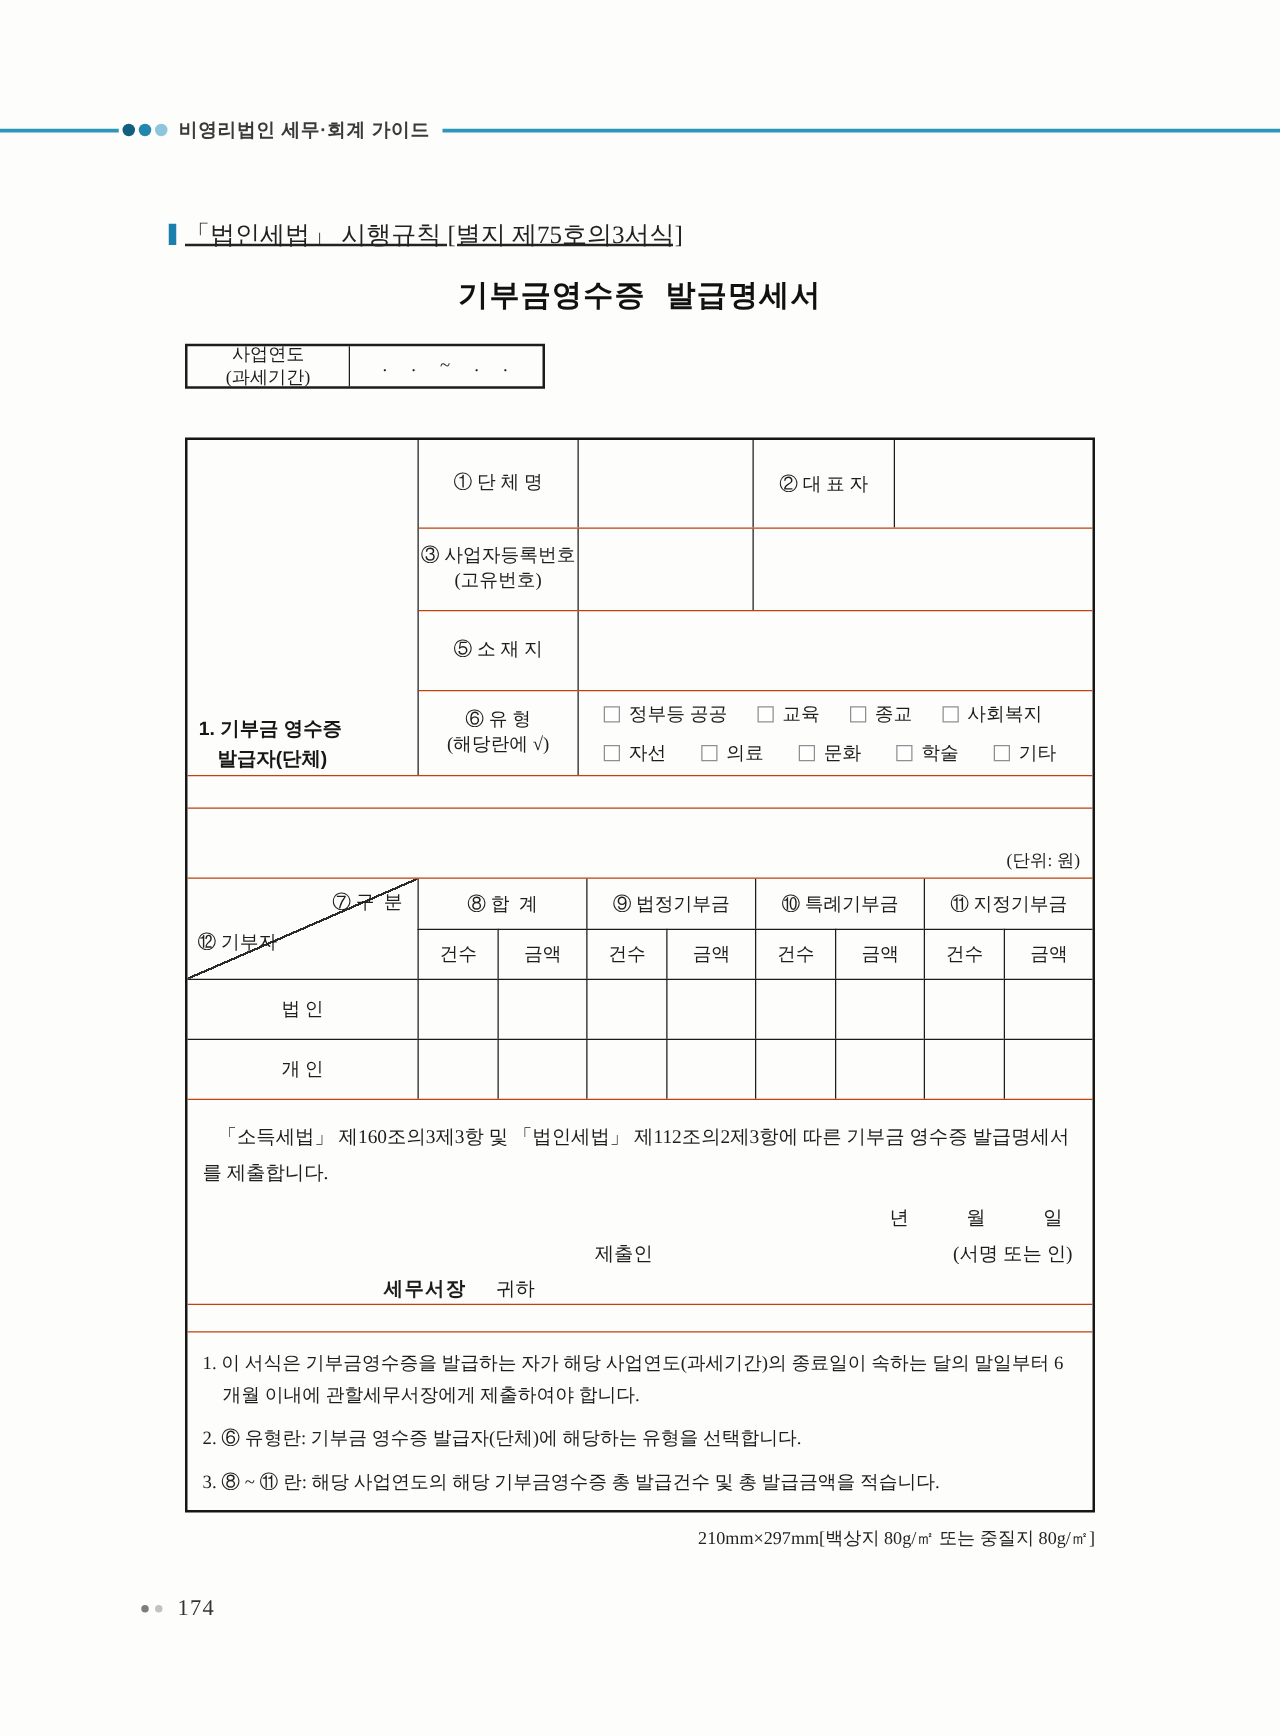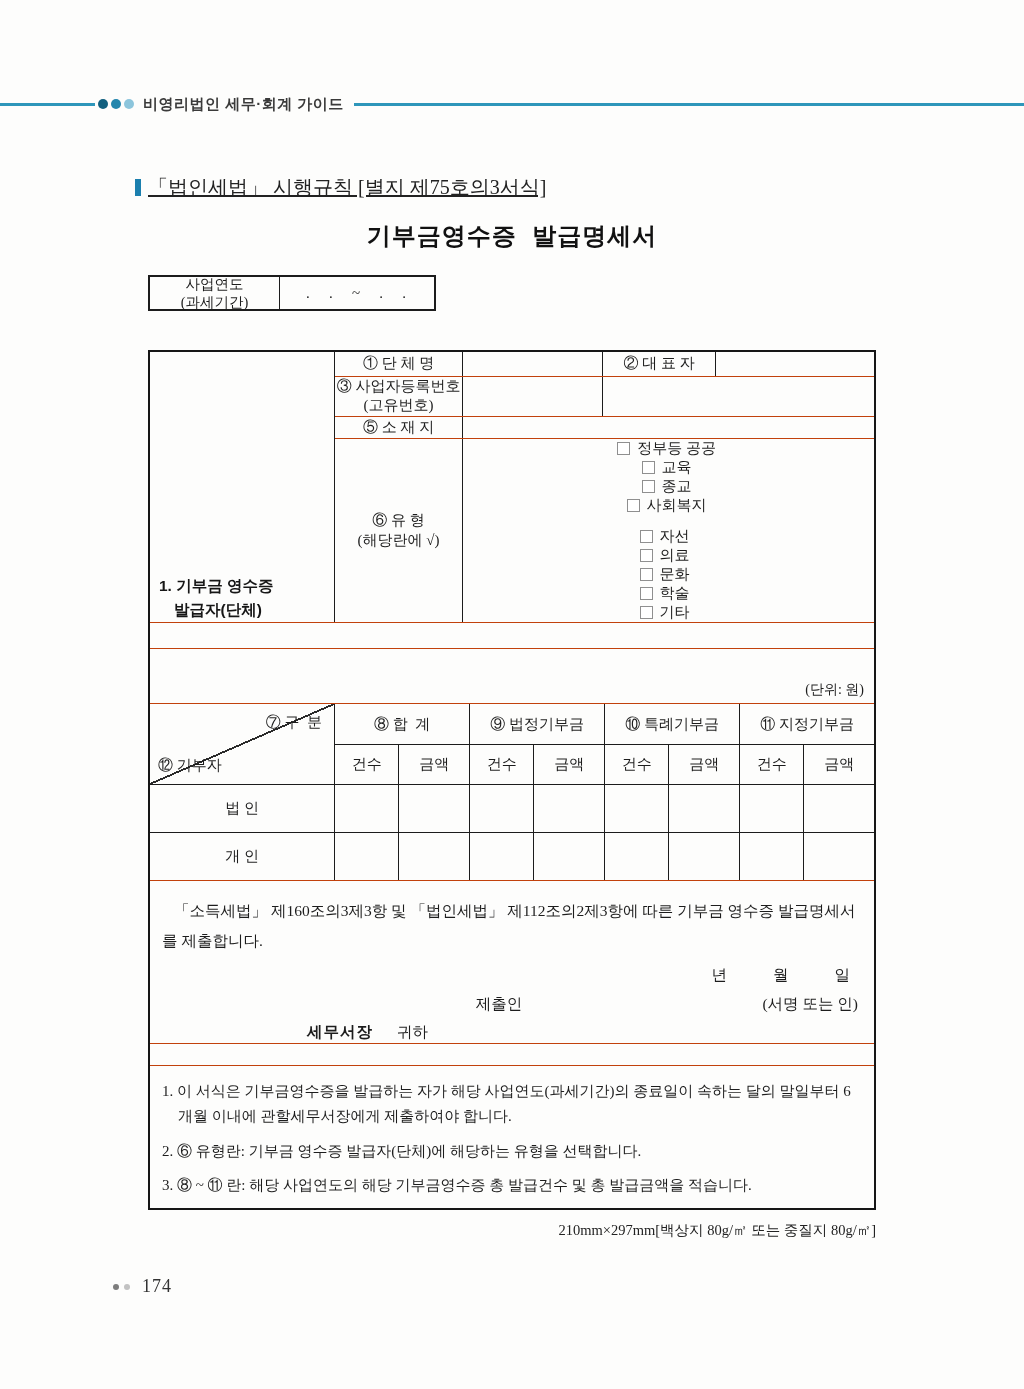--- a/index.html
+++ b/index.html
@@ -58,21 +58,21 @@
   .f-lbl { width:128px; border-right:1px solid #1c1c1c; display:flex; flex-direction:column;
            align-items:center; justify-content:center; font-size:15px; line-height:1.3;
            text-align:center; }
   .f-val1 { width:140px; border-right:1px solid #1c1c1c; }
   .f-lbl2 { width:113px; border-right:1px solid #1c1c1c; display:flex; flex-direction:column;
             align-items:center; justify-content:center; font-size:15px; text-align:center; }
   .f-val2 { flex:1; }
   .f-wide { flex:1; }
   .opt-area { flex:1; display:flex; flex-direction:column; justify-content:center;
               gap:12px; padding-left:20px; font-size:15px; }
-  .opt-line { display:flex; align-items:center;flex-direction:column; }
+  .opt-line { display:flex; align-items:center; }
   .opt-line.row1 .opt { margin-right:24px; }
   .opt-line.row2 .opt { margin-right:28px; }
   .opt { display:flex; align-items:center; white-space:pre; }
   .cbx { width:13px; height:13px; border:1.5px solid #8f8f8f; background:#fff;
          display:inline-block; margin-right:7px; flex:none; }
 
   
   .spacer-a { height:26px; }
   .spacer-b { height:22px; }
 
@@ -87,21 +87,21 @@
             grid-template-rows:40px 40px 48px 48px; }
   .s2grid > div { display:flex; align-items:center; justify-content:center;
                   font-size:15px; }
   .cell-bl { border-left:1px solid #1c1c1c; }
   .cell-bt { border-top:1px solid #1c1c1c; }
   .diag { grid-row:1 / 3; grid-column:1; position:relative;
           background:linear-gradient(to bottom right,
              transparent calc(50% - 0.9px), #2a2a2a calc(50% - 0.9px),
              #2a2a2a calc(50% + 0.9px), transparent calc(50% + 0.9px)); }
   .diag .tr { position:absolute; top:9px; right:12px; white-space:pre; }
-  .diag .bl { position:absolute; bottom:9px; left:8px; white-space:pre;text-align:center; }
+  .diag .bl { position:absolute; bottom:20px; left:8px; white-space:pre;text-align:center; }
   .grp { grid-column:span 2; white-space:pre; }
 
   
   .decl { height:165px; position:relative; font-size:15.5px; padding:15px 16px 0 12px; }
   .decl-body { line-height:1.9; text-indent:12px; max-width:705px; }
   .decl-date { position:absolute; top:84px; right:0; display:flex; gap:46px; padding-right:24px; }
   .decl-submit { position:absolute; top:113px; left:0; right:0; height:22px; }
   .decl-submit .submitter { position:absolute; left:45%; }
   .decl-submit .signnote { position:absolute; right:16px; }
   .decl-recipient { position:absolute; top:141px; left:157px; }

